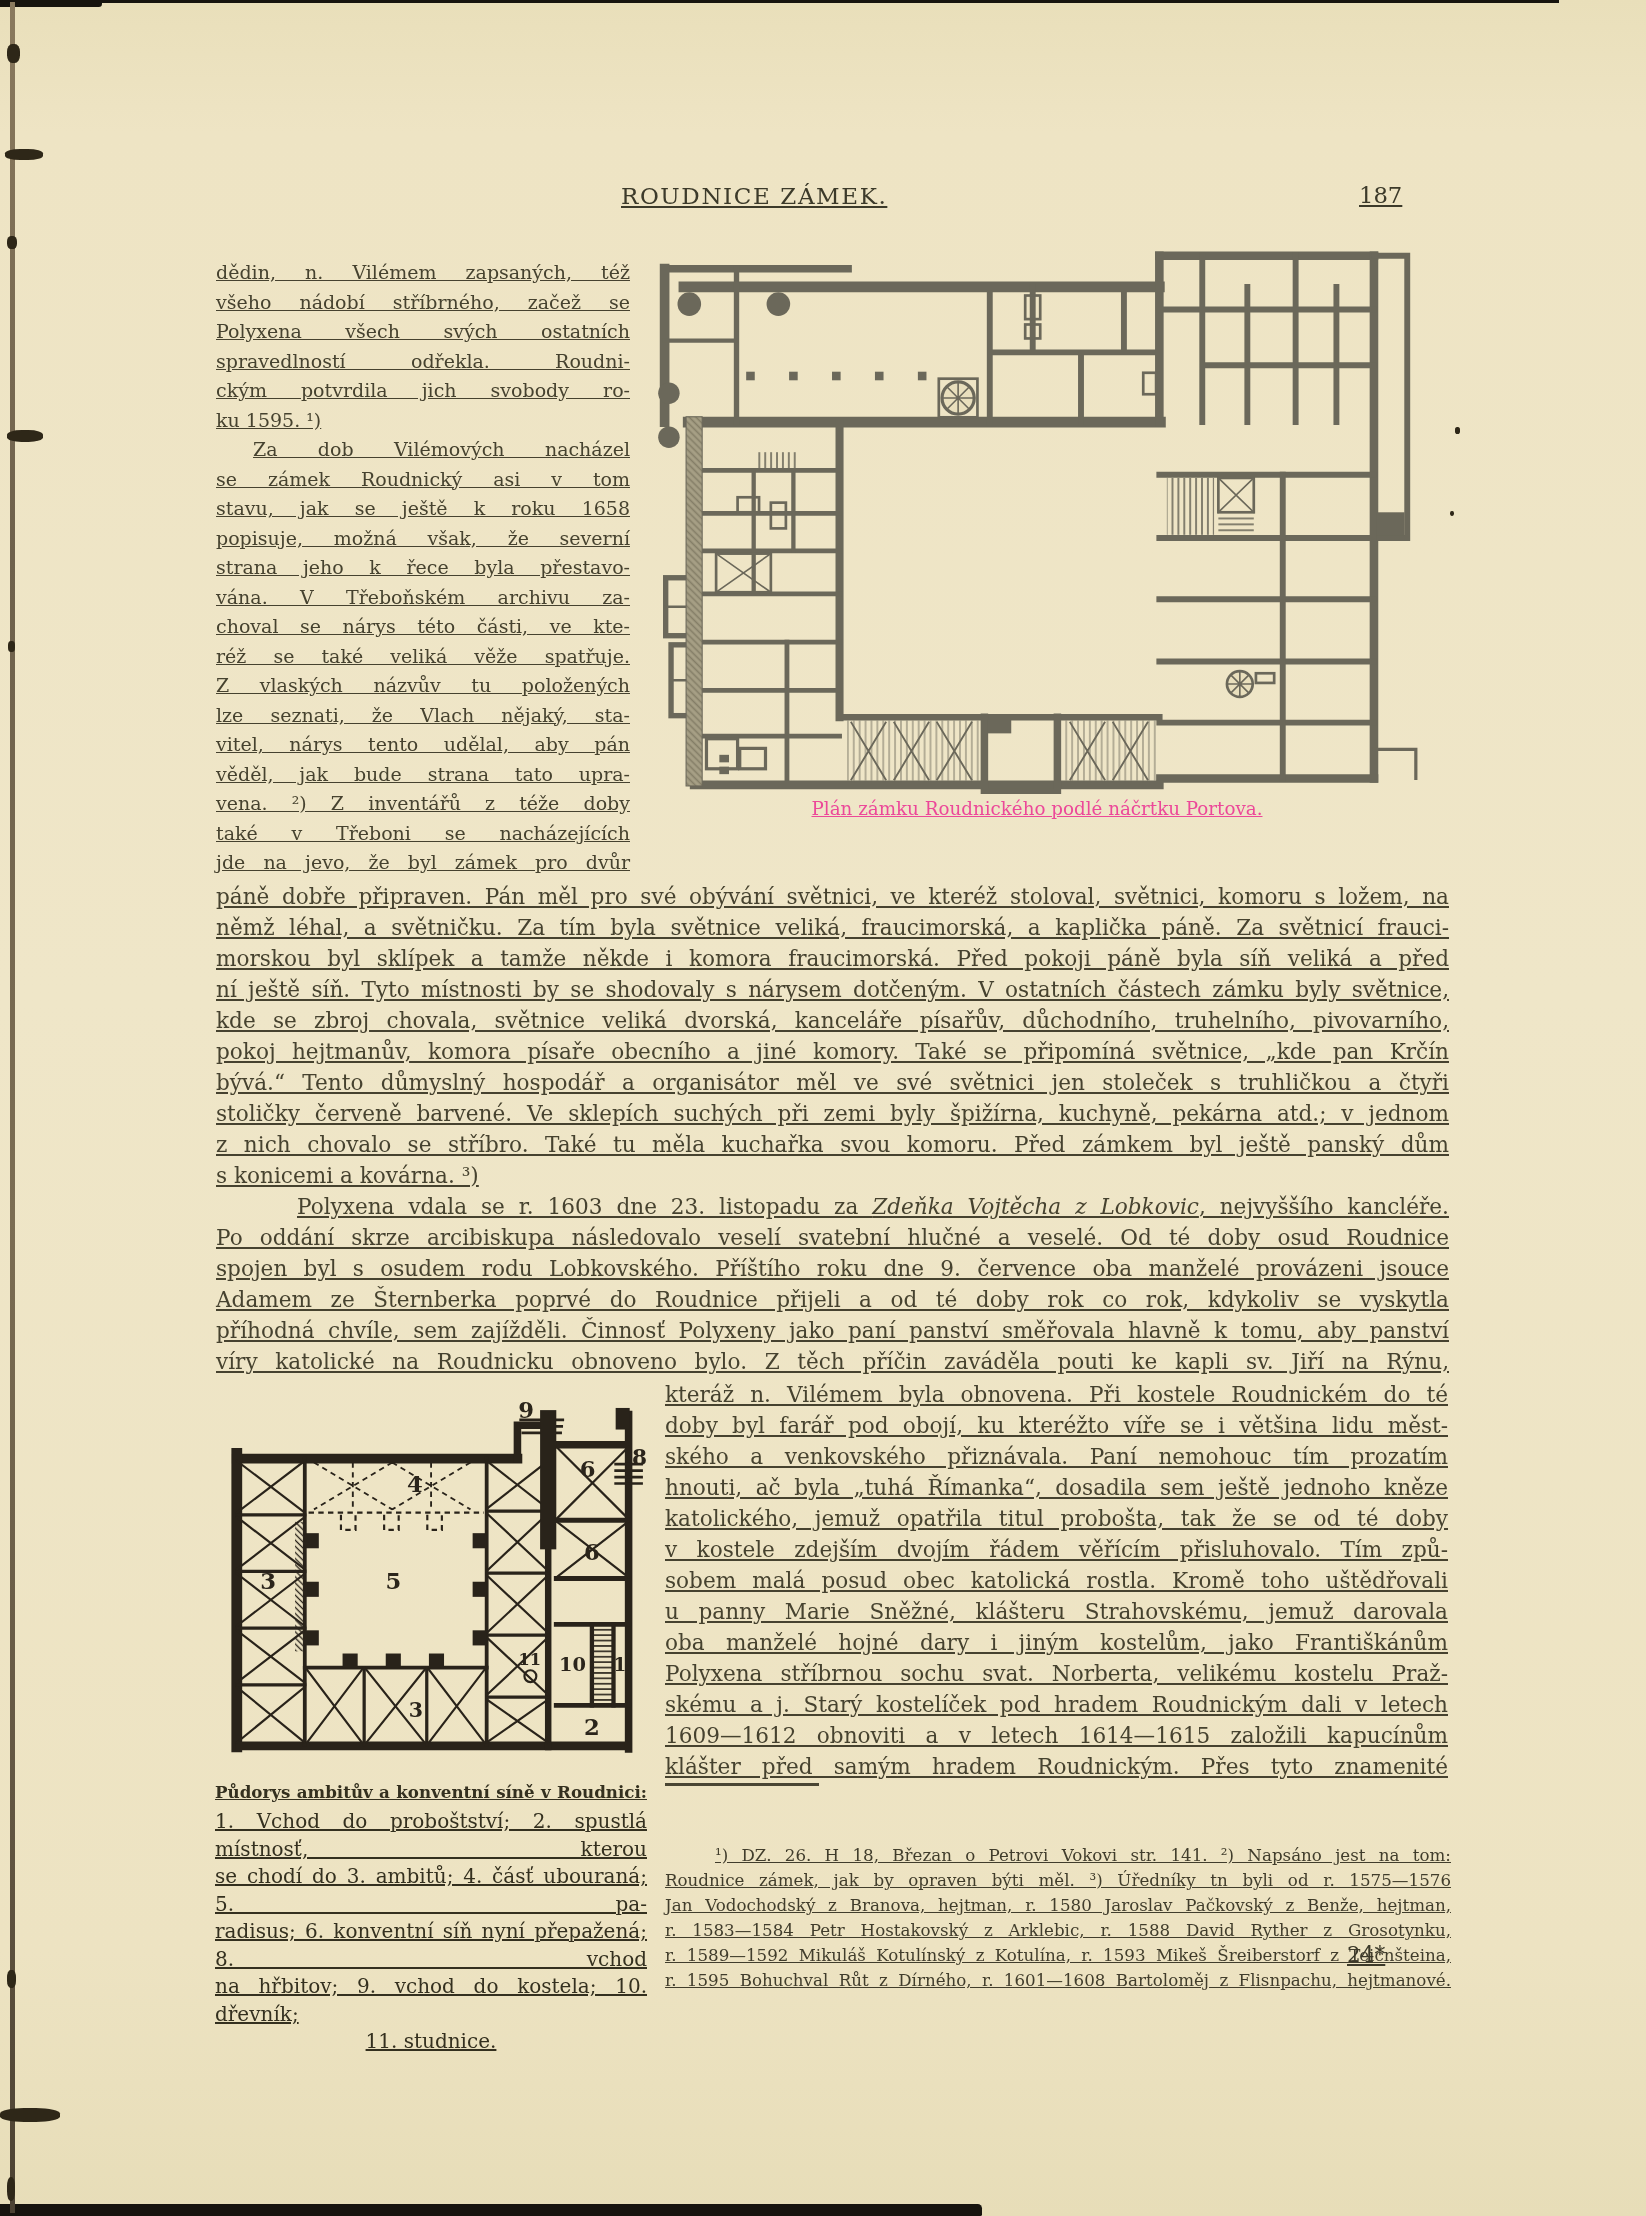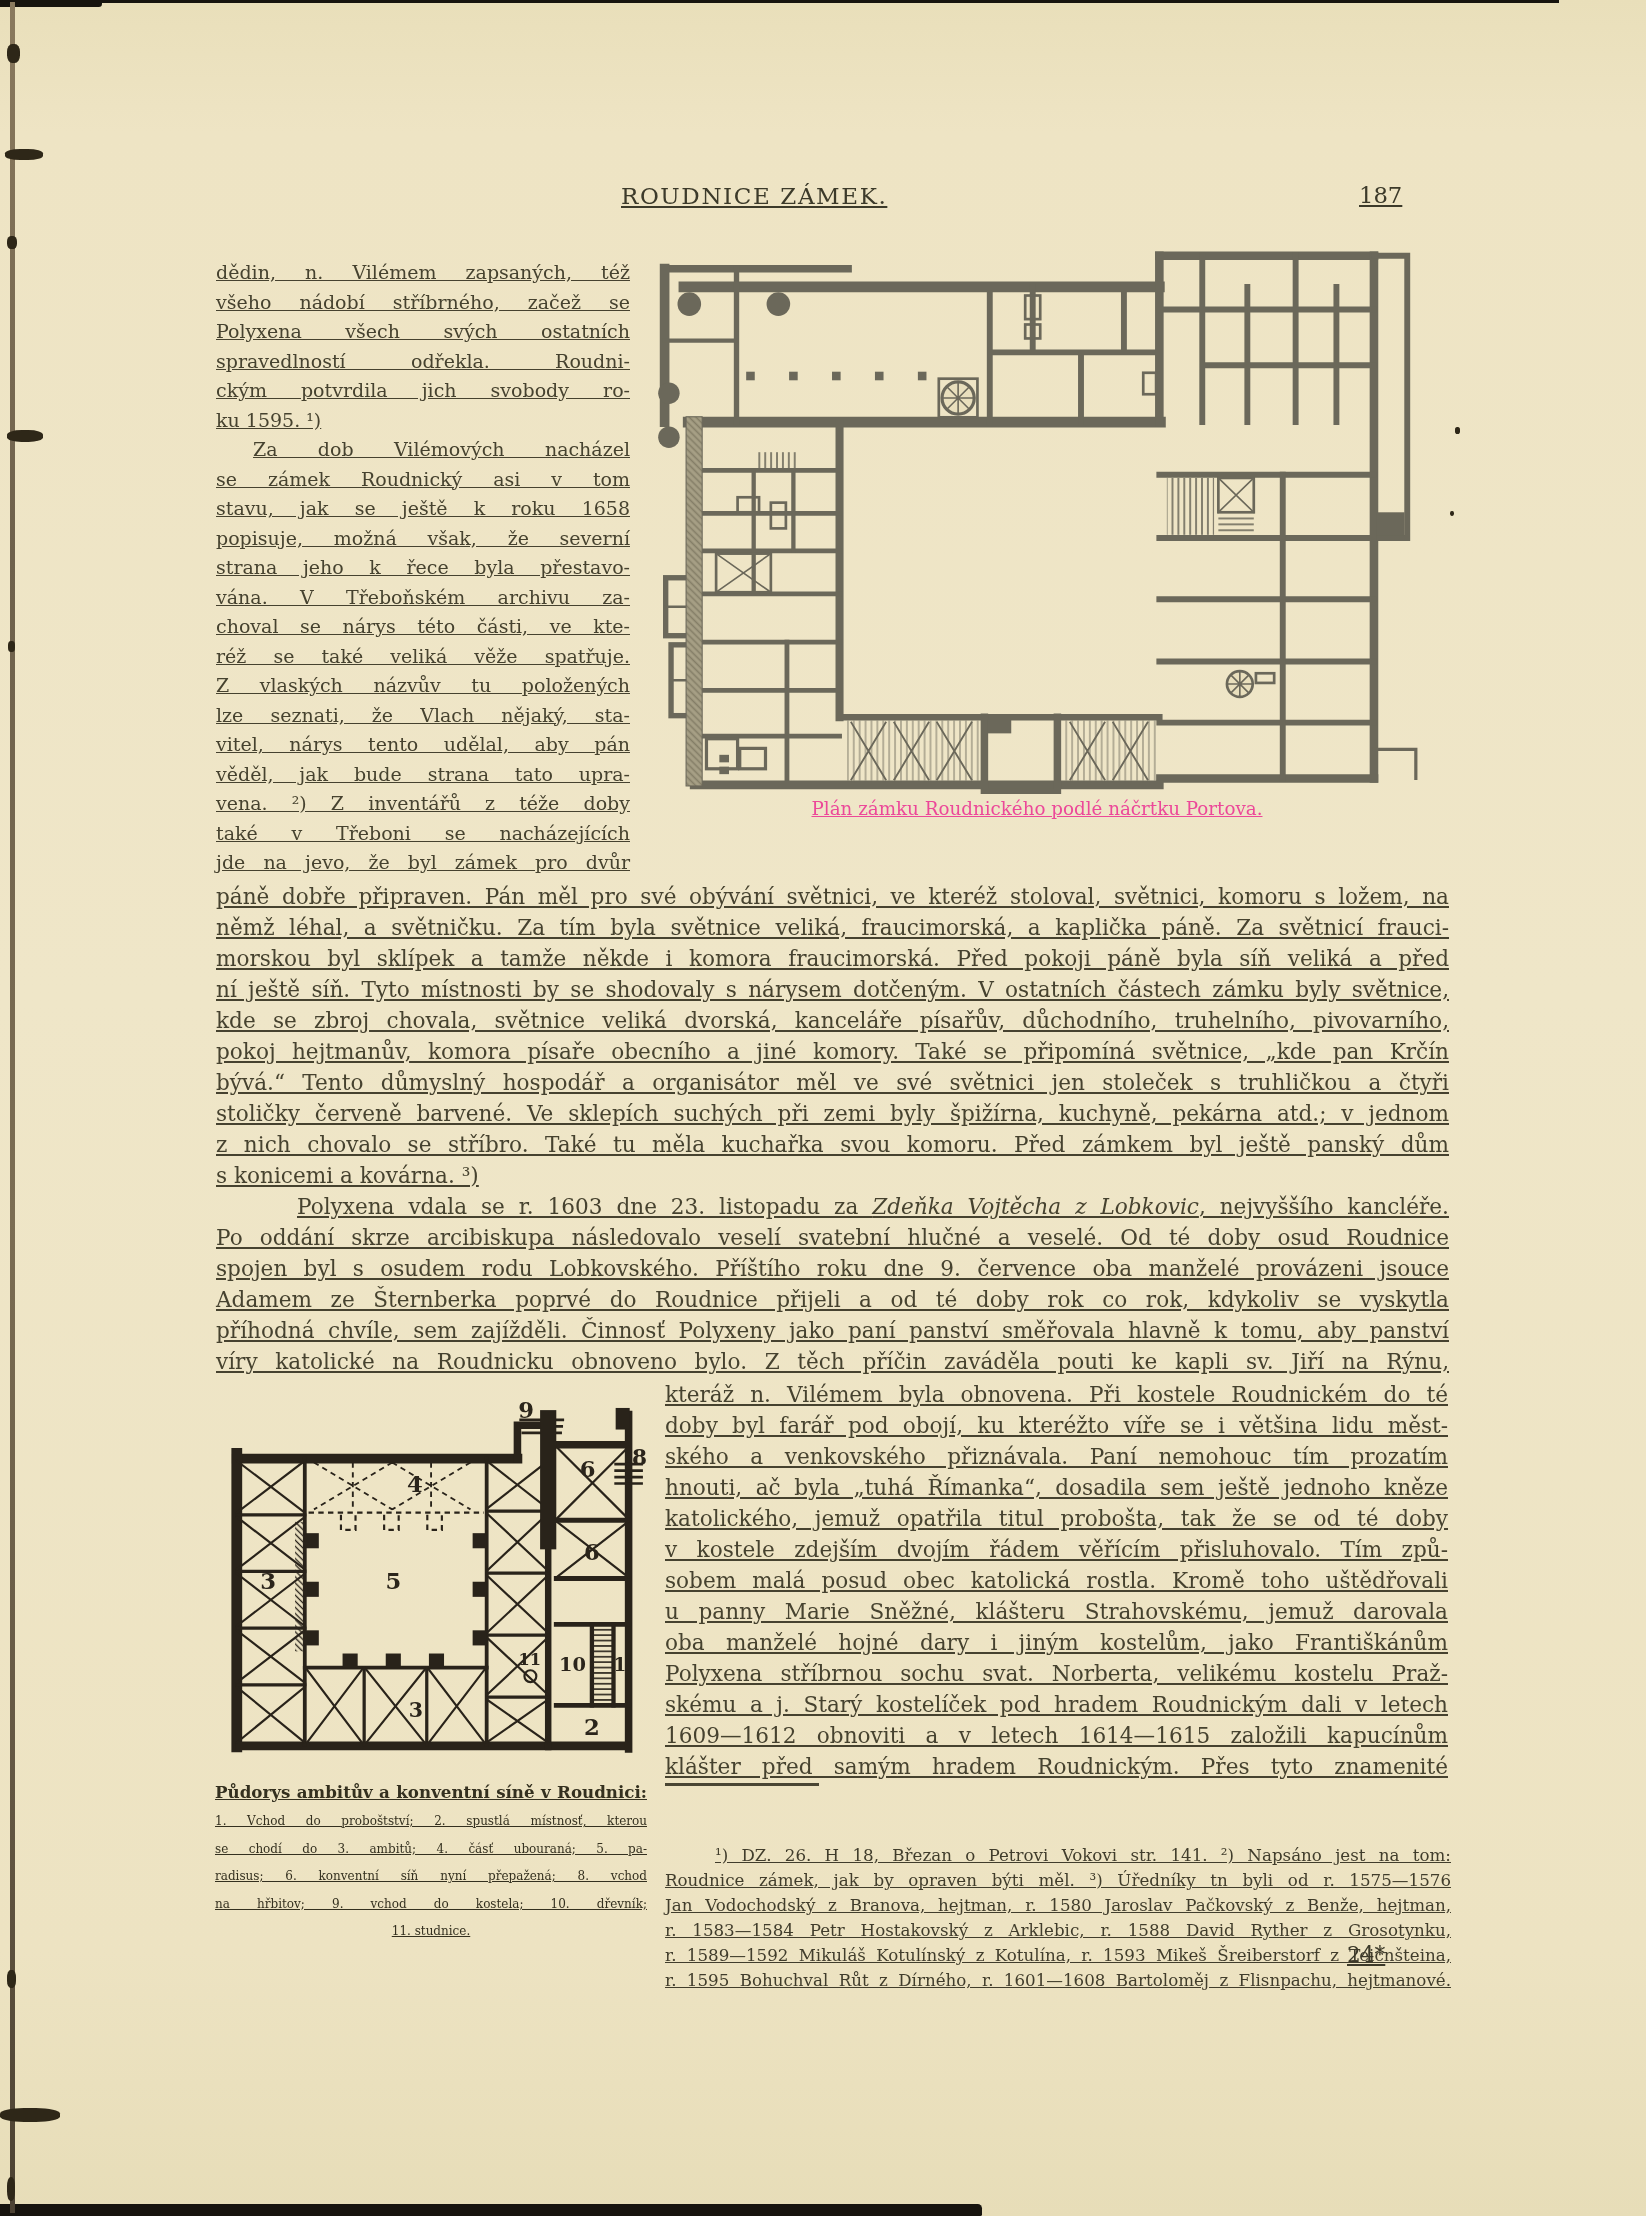--- a/index.html
+++ b/index.html
@@ -29,21 +29,21 @@
   .line.indent-lg{text-indent:81px;}
   .line.indent-fn{text-indent:50px;margin-top:44px;}
   .left-col{left:216px;top:258px;width:414px;font-size:19px;line-height:29.5px;}
   .fw-block{left:216px;top:881px;width:1233px;font-size:21.6px;line-height:31px;}
   .right-col{left:665px;top:1379px;width:783px;font-size:21.6px;line-height:31px;}
   .it{font-style:italic;}
   
   .caption-top{left:654px;top:798px;width:766px;text-align:center;font-size:18.3px;color:#ec4899;}
   .caption-bottom{left:215px;top:1776px;width:432px;color:#34301f;}
   .caption-bottom .title{font-weight:bold;font-size:16.7px;line-height:32px;text-align:justify;text-align-last:justify;}
-  .caption-bottom .legend{font-size:12px;line-height:27.5px;}
+  .caption-bottom .legend{font-size:20px;line-height:27.5px;}
   
   .fn-rule{left:665px;top:1783px;width:154px;height:2.7px;background:#4a4634;}
   .footnotes{left:665px;top:1799px;width:786px;font-size:16.7px;line-height:25px;color:#413d2c;}
   .signature{left:1347px;top:1942px;font-size:21.6px;color:#3c3929;}
   
   figure{margin:0;padding:0;}
   .plan-top{left:654px;top:244px;}
   .plan-bottom{left:214px;top:1395px;}
   svg text{font-family:"DejaVu Serif","Liberation Serif",serif;}
 </style>

